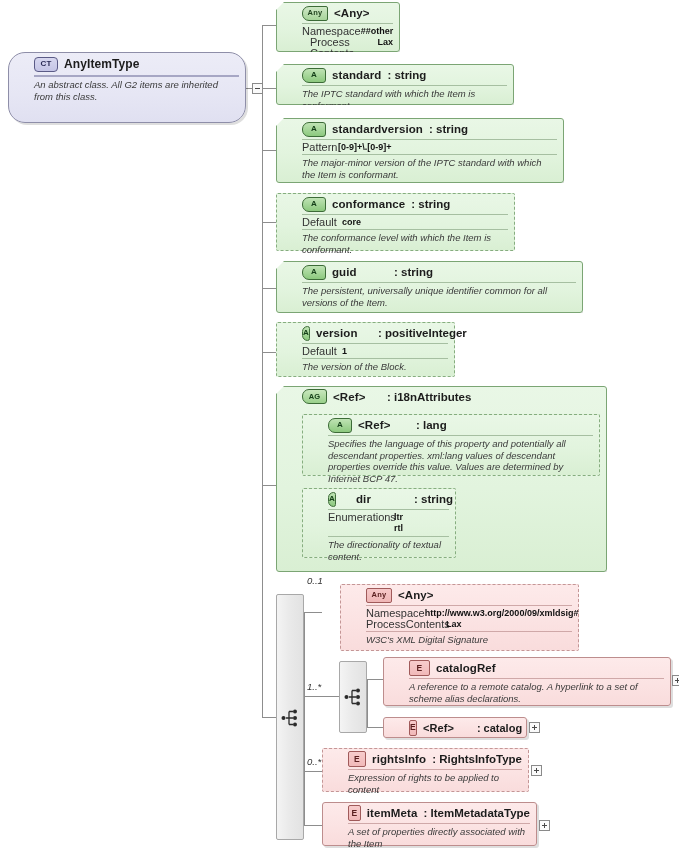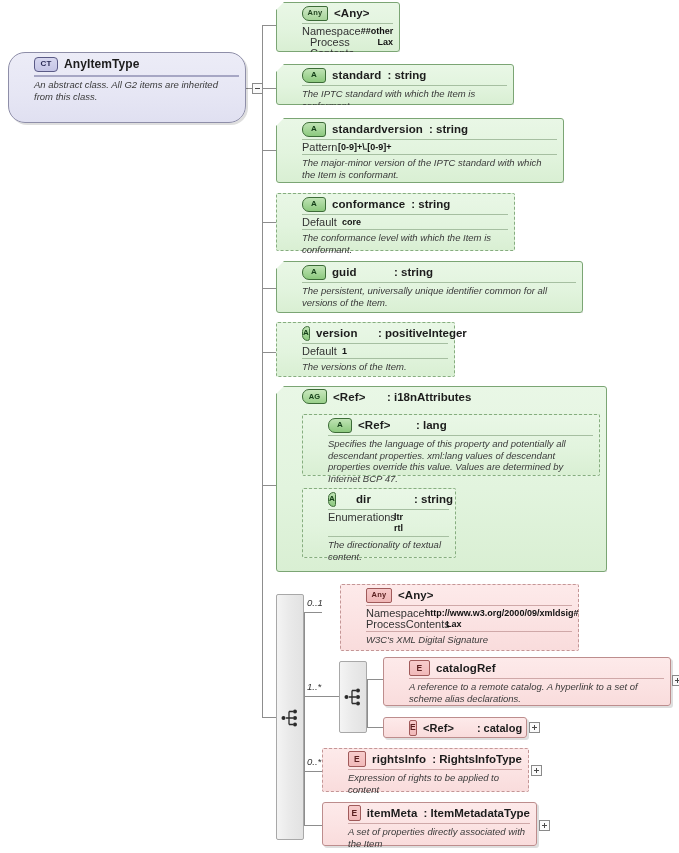--- a/index.html
+++ b/index.html
@@ -194,21 +194,21 @@
     <span class="ty">: positiveInteger</span>
   </div>
   <div class="rule g2"></div>
   <div class="props">
     <div class="prow">
         <span class="pk" style="width:40px;">Default</span>
         <span class="pv">1</span>
       </div>
   </div>
   <div class="rule g2"></div>
-  <div class="doc">The versions of the Item.</div>
+  <div class="doc">The version of the Block.</div>
 </div>
 
 <div class="box g clip shadow" style="left:276px;top:386px;width:331px;height:186px;">
   <div class="hdr" style="height:19px;">
     <span class="badge ag">AG</span>
     <span class="nm" style="min-width:48px;display:inline-block;">&lt;Ref&gt;</span>
     <span class="ty">: i18nAttributes</span>
   </div>
 </div>
 
@@ -251,21 +251,21 @@
     <circle cx="14" cy="16.5" r="2" fill="#2b2b2b"></circle>
   </svg>
 </div>
 
 <div class="ln lnv" style="left:304px;top:612px;height:213px;"></div>
 <div class="ln lnh" style="left:304px;top:612px;width:18px;"></div>
 <div class="ln lnh" style="left:304px;top:696px;width:35px;"></div>
 <div class="ln lnh" style="left:304px;top:771px;width:18px;"></div>
 <div class="ln lnh" style="left:304px;top:825px;width:18px;"></div>
 
-<div class="occ" style="left:307px;top:597px;font-style:italic;">0..1</div>
+<div class="occ" style="left:307px;top:575px;font-style:italic;">0..1</div>
 <div class="occ" style="left:307px;top:681px;">1..*</div>
 <div class="occ" style="left:307px;top:756px;">0..*</div>
 
 <div class="box r dashed" style="left:340px;top:584px;width:239px;height:67px;">
   <div class="hdr">
     <span class="badge anyr">Any</span>
     <span class="nm">&lt;Any&gt;</span>
   </div>
   <div class="rule r2"></div>
   <div class="props">

